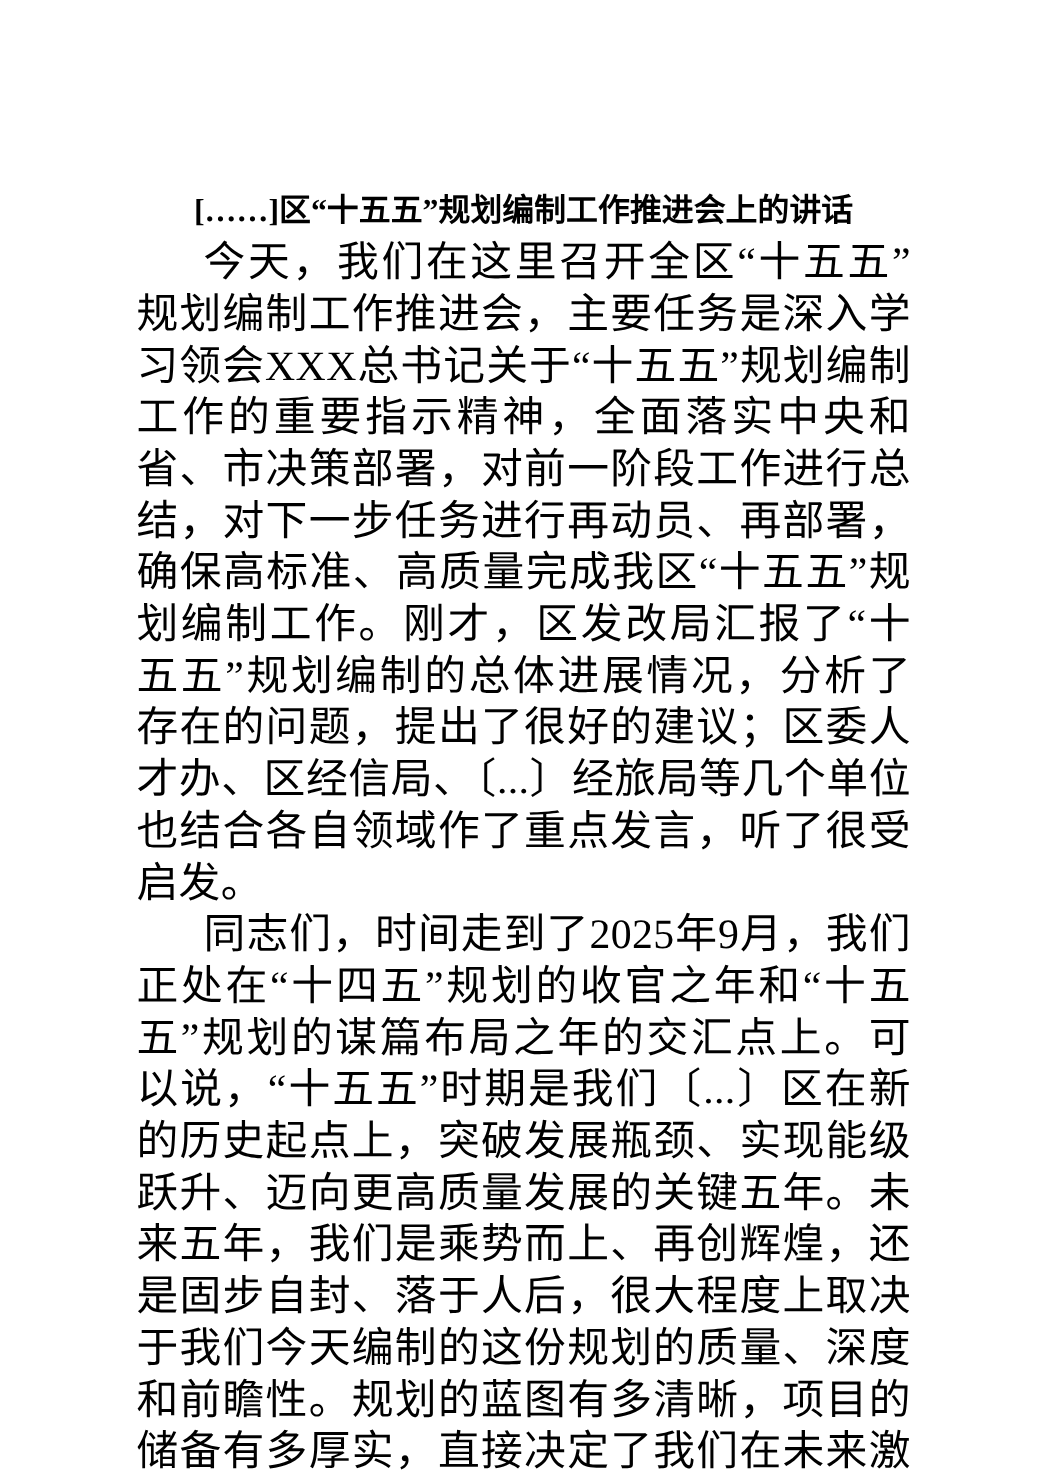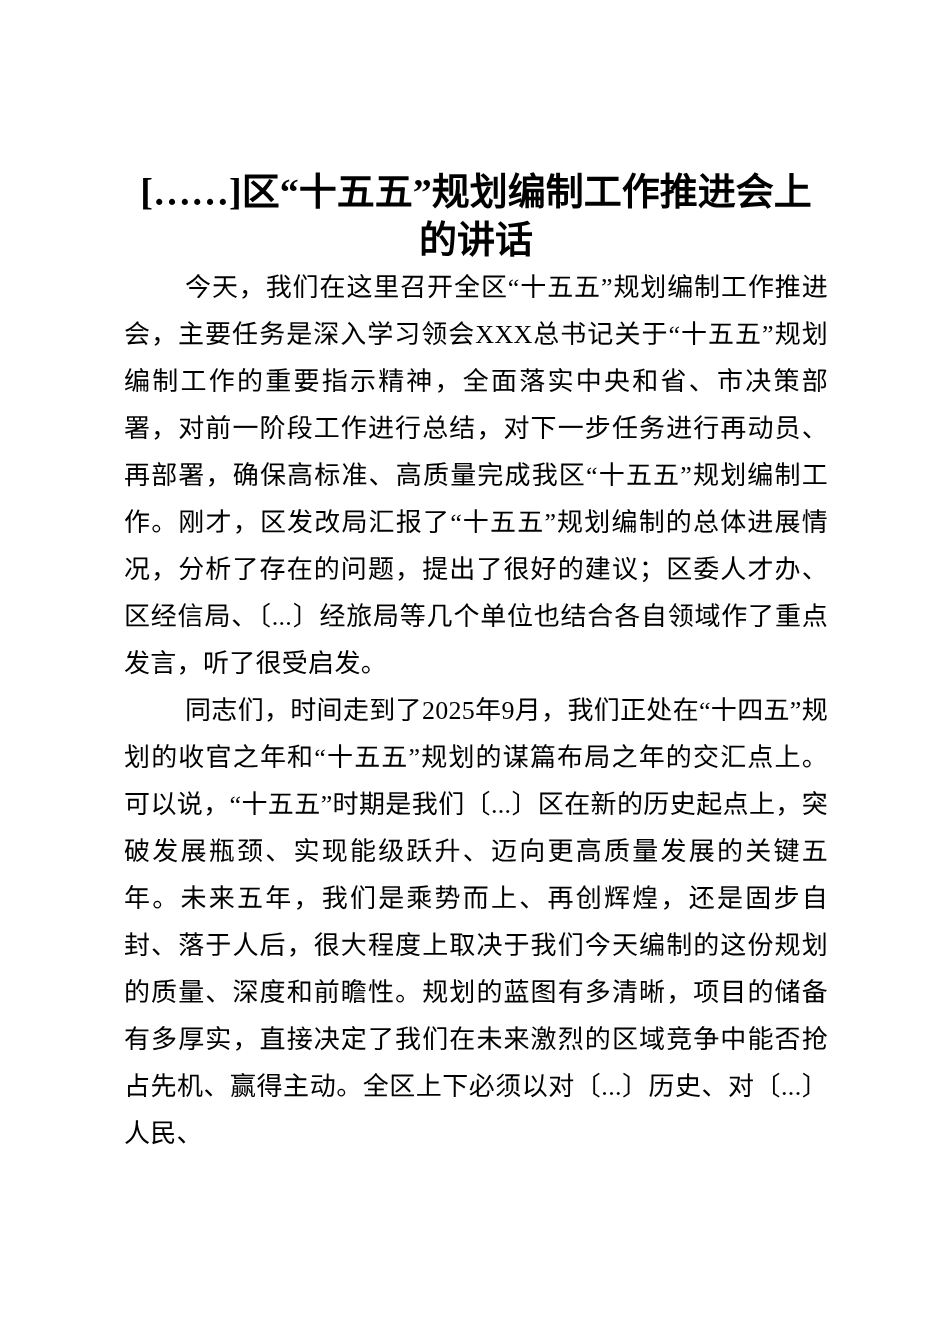--- a/index.html
+++ b/index.html
@@ -31,21 +31,21 @@
     top: 0;
     width: 704px;
   }
 
   
   .doc-title {
     margin: 0;
     padding-top: 168px;
     font-family: "Liberation Serif", "DejaVu Serif", serif;
     font-weight: bold;
-    font-size: 38px;
+    font-size: 29px;
     line-height: 48px;
     text-align: center;
     letter-spacing: 0px;
     color: #000000;
     word-break: break-all;
   }
 
   
   .salutation {
     margin: 0;
@@ -53,21 +53,21 @@
     font-size: 30px;
     line-height: 47px;
     text-align: left;
     text-indent: 0;
     letter-spacing: 0.3px;
     word-break: break-all;
   }
 
   .para {
     margin: 0;
-    font-size: 26px;
+    font-size: 38px;
     line-height: 47px;
     text-align: justify;
     text-align-last: left;
     text-justify: inter-ideograph;
     text-indent: 61px;
     letter-spacing: 0.3px;
     word-break: break-all;
     overflow-wrap: break-word;
   }
 

